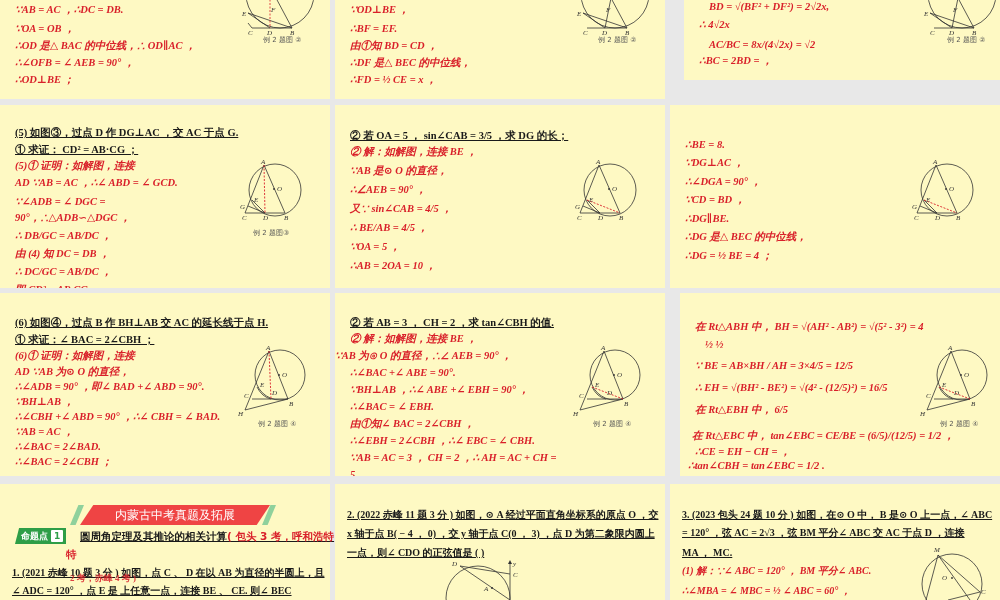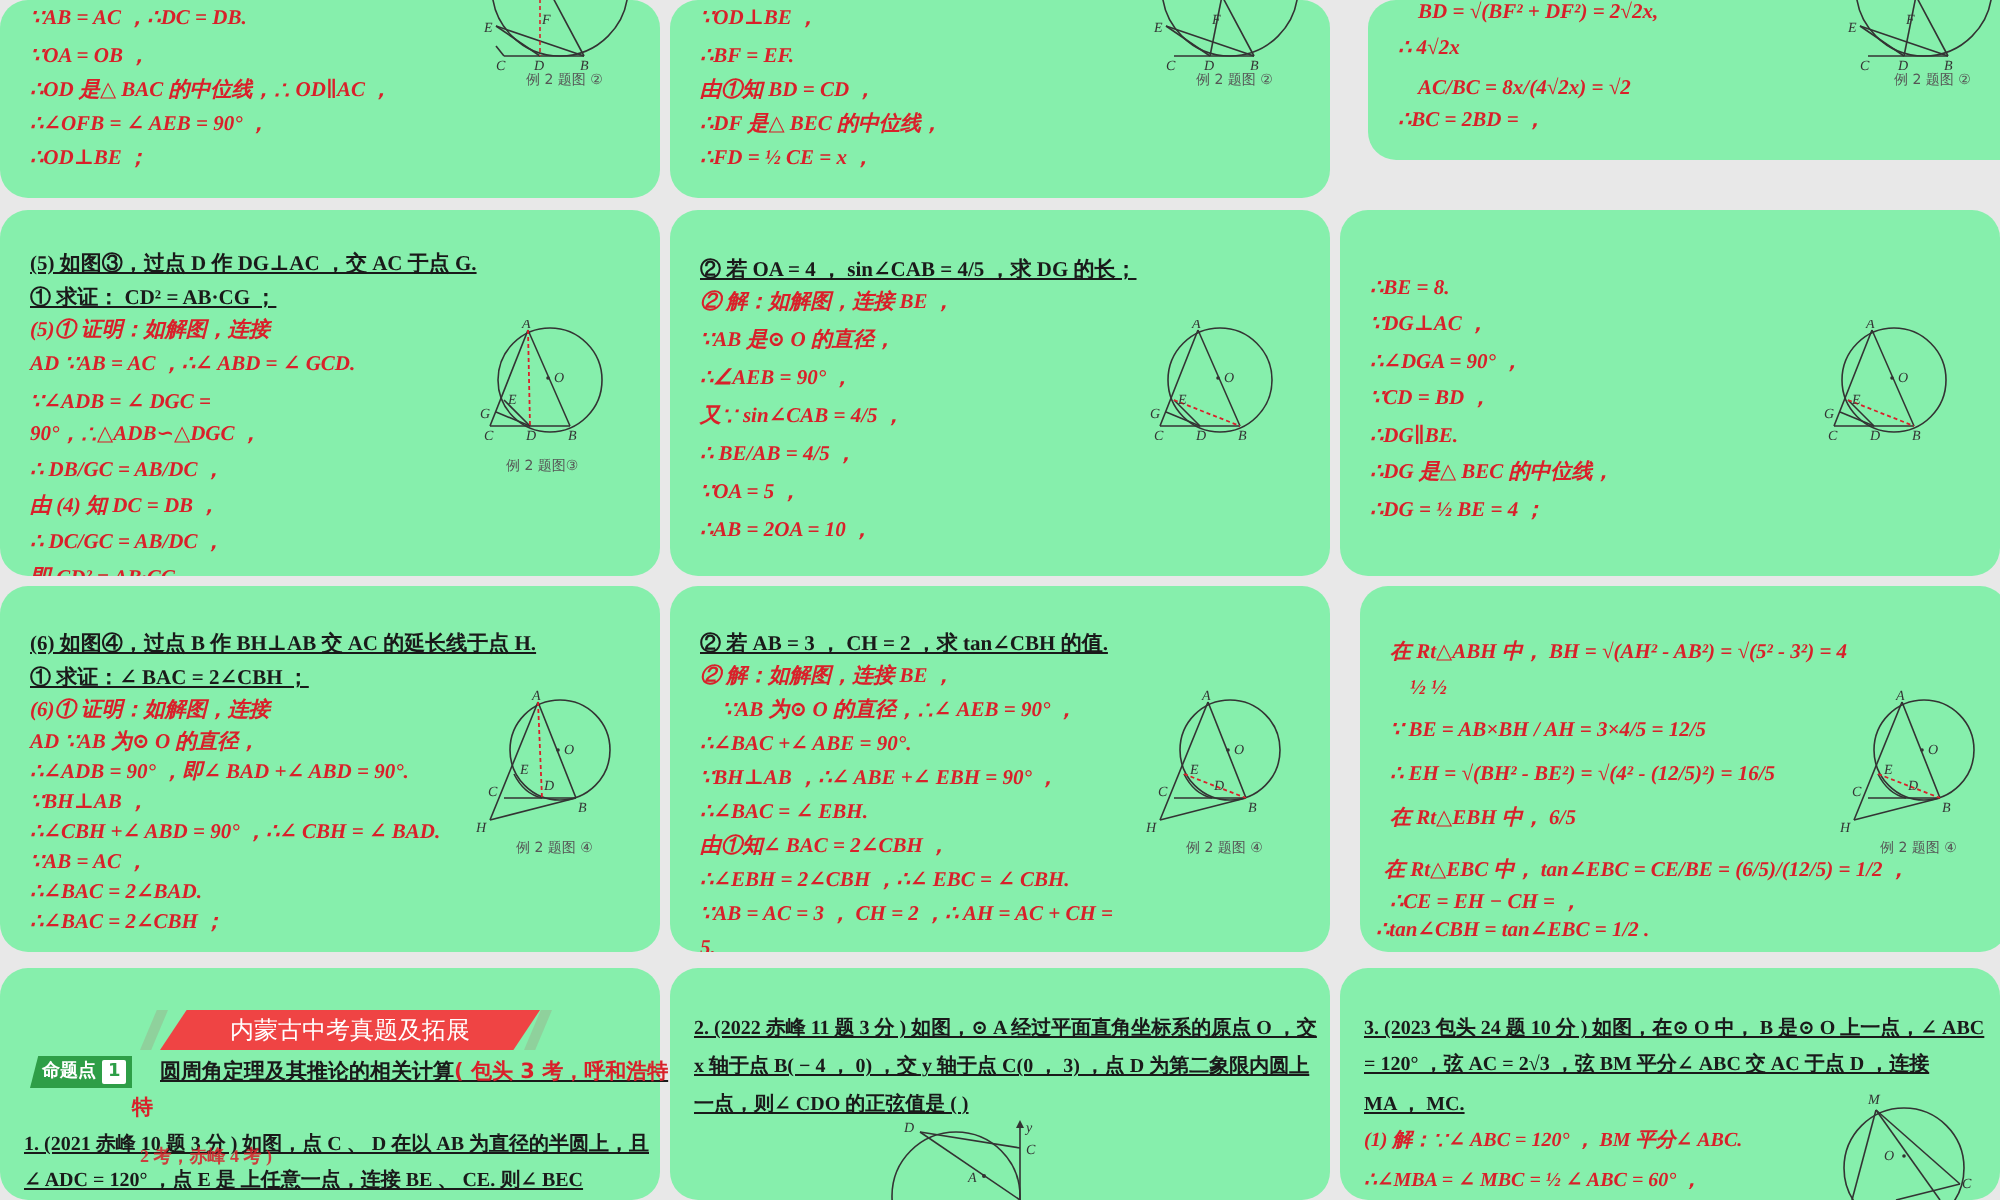--- a/index.html
+++ b/index.html
@@ -3,21 +3,21 @@
 <meta charset="utf-8">
 <style>
   html, body { margin:0; padding:0; }
   body {
     width:1000px; height:600px; overflow:hidden;
     background:#e8e8e8;
     font-family:"Liberation Serif", "DejaVu Serif", serif;
     position:relative;
   }
   .slide {
-    position:absolute; background:#86efac; overflow:hidden;border-radius:14px;
+    position:absolute; background:#fef9c3; overflow:hidden;
   }
   .line {
     position:absolute; white-space:nowrap; font-size:10.5px; line-height:13px;
     font-weight:bold;
   }
   .red { color:#d9202a; font-style:italic; }
   .black { color:#1a1a1a;text-decoration:underline; }
   .fig { position:absolute; }
   .fig svg { display:block; }
   .cap { position:absolute; font-size:7px; color:#555; font-family:"DejaVu Sans", sans-serif; white-space:nowrap;}
@@ -141,21 +141,21 @@
       <text x="2" y="49" font-size="7" font-style="italic" fill="#333">G</text>
       <text x="4" y="60" font-size="7" font-style="italic" fill="#333">C</text>
       <text x="25" y="60" font-size="7" font-style="italic" fill="#333">D</text>
       <text x="46" y="60" font-size="7" font-style="italic" fill="#333">B</text>
     </svg>
   </div>
   <div class="cap" style="left:253px;top:123px;">例 2 题图③</div>
 </div>
 
 <div class="slide" style="left:335px;top:105px;width:330px;height:183px;">
-  <div class="line black" style="left:15px;top:24px;">② 若 OA = 4 ， sin∠CAB = 4/5 ，求 DG 的长；</div>
+  <div class="line black" style="left:15px;top:24px;">② 若 OA = 5 ， sin∠CAB = 3/5 ，求 DG 的长；</div>
   <div class="line red" style="left:15px;top:40px;">② 解：如解图，连接 BE ，</div>
   <div class="line red" style="left:15px;top:59px;">∵AB 是⊙ O 的直径，</div>
   <div class="line red" style="left:15px;top:78px;font-family:Liberation Serif, serif;">∴∠AEB = 90° ，</div>
   <div class="line red" style="left:15px;top:97px;">又∵ sin∠CAB = 4/5 ，</div>
   <div class="line red" style="left:15px;top:116px;">∴ BE/AB = 4/5 ，</div>
   <div class="line red" style="left:15px;top:135px;">∵OA = 5 ，</div>
   <div class="line red" style="left:15px;top:154px;">∴AB = 2OA = 10 ，</div>
   <div class="fig" style="left:238px;top:55px;">
     <svg width="70" height="60" viewBox="0 0 70 60">
       <circle cx="37" cy="30" r="26" fill="none" stroke="#333" stroke-width="0.8"></circle>
@@ -235,21 +235,21 @@
       <text x="51" y="61" font-size="7" font-style="italic" fill="#333">B</text>
       <text x="0" y="71" font-size="7" font-style="italic" fill="#333">H</text>
     </svg>
   </div>
   <div class="cap" style="left:258px;top:126px;">例 2 题图 ④</div>
 </div>
 
 <div class="slide" style="left:335px;top:293px;width:330px;height:183px;">
   <div class="line black" style="left:15px;top:23px;">② 若 AB = 3 ， CH = 2 ，求 tan∠CBH 的值.</div>
   <div class="line red" style="left:15px;top:39px;">② 解：如解图，连接 BE ，</div>
-  <div class="line red" style="left:26px;top:56px;">∵AB 为⊙ O 的直径，∴∠ AEB = 90° ，</div>
+  <div class="line red" style="left:0;top:56px;font-family:Liberation Serif, serif;">∵AB 为⊙ O 的直径，∴∠ AEB = 90° ，</div>
   <div class="line red" style="left:15px;top:73px;">∴∠BAC +∠ ABE = 90°.</div>
   <div class="line red" style="left:15px;top:90px;">∵BH⊥AB ，∴∠ ABE +∠ EBH = 90° ，</div>
   <div class="line red" style="left:15px;top:107px;">∴∠BAC = ∠ EBH.</div>
   <div class="line red" style="left:15px;top:124px;">由①知∠ BAC = 2∠CBH ，</div>
   <div class="line red" style="left:15px;top:141px;">∴∠EBH = 2∠CBH ，∴∠ EBC = ∠ CBH.</div>
   <div class="line red" style="left:15px;top:158px;">∵AB = AC = 3 ， CH = 2 ，∴ AH = AC + CH =</div>
   <div class="line red" style="left:15px;top:175px;">5.</div>
   <div class="fig" style="left:238px;top:52px;">
     <svg width="75" height="75" viewBox="0 0 75 75">
       <circle cx="42" cy="30" r="25" fill="none" stroke="#333" stroke-width="0.8"></circle>

